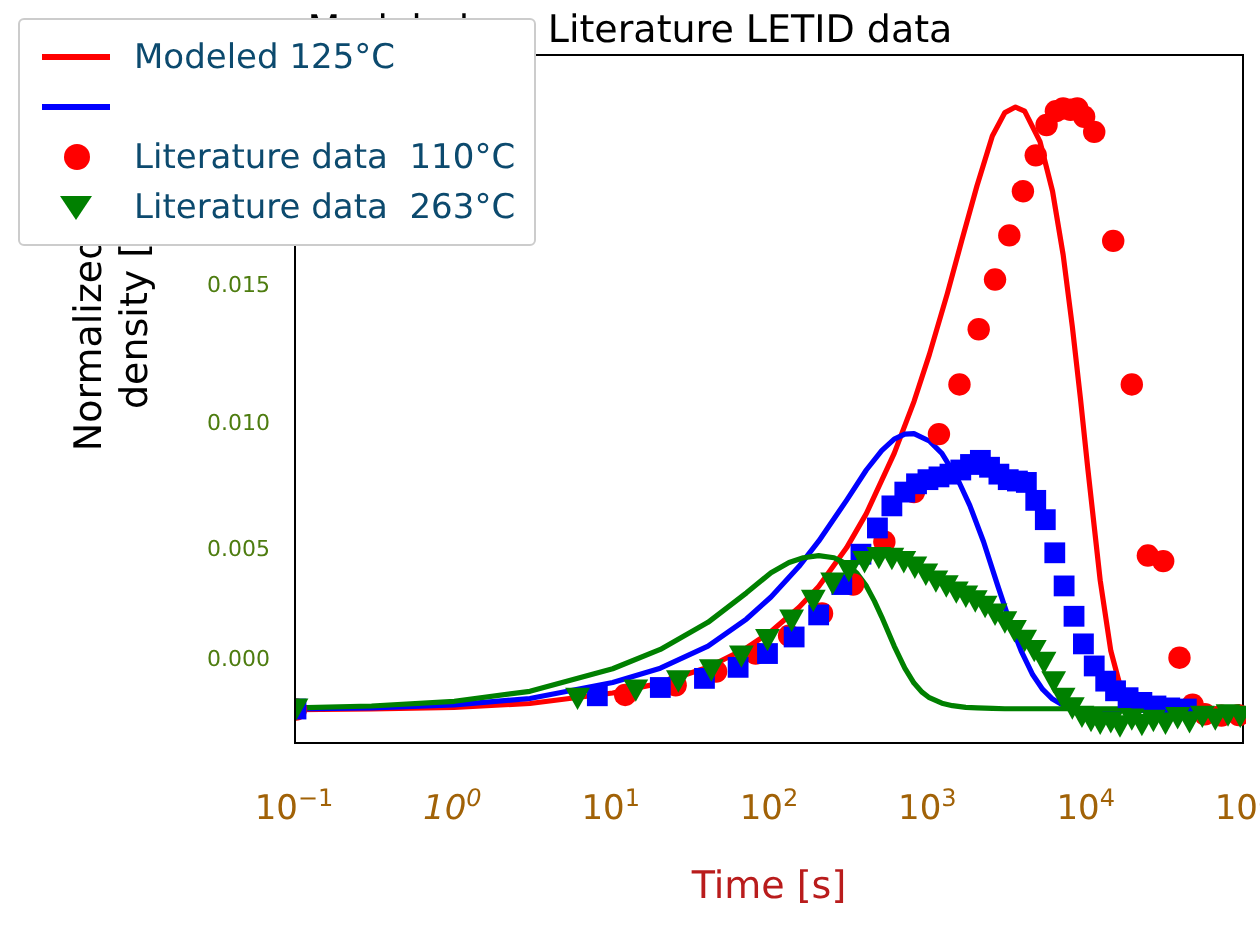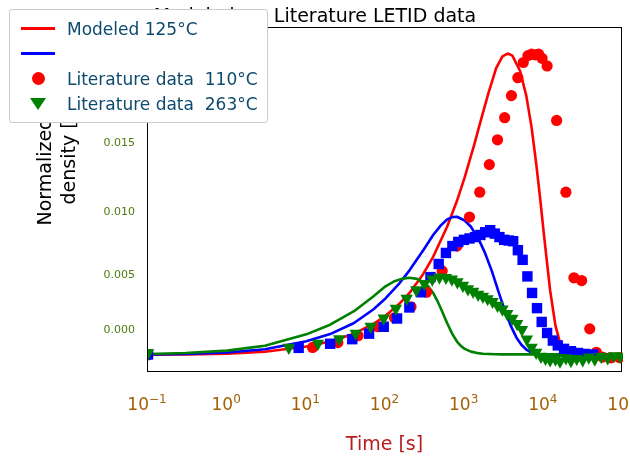--- a/index.html
+++ b/index.html
@@ -64,21 +64,21 @@
 
   <div id="ticklabels-y">
       <div class="ytick" style="top: 323px;">0.000</div>
       <div class="ytick" style="top: 268px;">0.005</div>
       <div class="ytick" style="top: 205.06px;">0.010</div>
       <div class="ytick" style="top: 136.06px;">0.015</div>
       <div class="ytick" style="top: 67.06px;">0.020</div>
     </div>
   <div id="ticklabels-x">
       <div class="xtick" style="left: 114px;"><span>10</span><span class="sup">−1</span></div>
-      <div class="xtick" style="left: 193.167px;"><span>10</span><span class="sup">0</span></div>
+      <div class="xtick" style="left: 193.167px; font-style: italic;"><span>10</span><span class="sup">0</span></div>
       <div class="xtick" style="left: 272.333px;"><span>10</span><span class="sup">1</span></div>
       <div class="xtick" style="left: 351.5px;"><span>10</span><span class="sup">2</span></div>
       <div class="xtick" style="left: 430.667px;"><span>10</span><span class="sup">3</span></div>
       <div class="xtick" style="left: 509.833px;"><span>10</span><span class="sup">4</span></div>
       <div class="xtick" style="left: 589px;"><span>10</span><span class="sup">5</span></div>
     </div>
 
   <div id="axes">
     <svg id="plot-svg" width="475" height="345">
         <line x1="0" y1="345" x2="0" y2="349.5" stroke="#000" stroke-width="1.3"></line>

